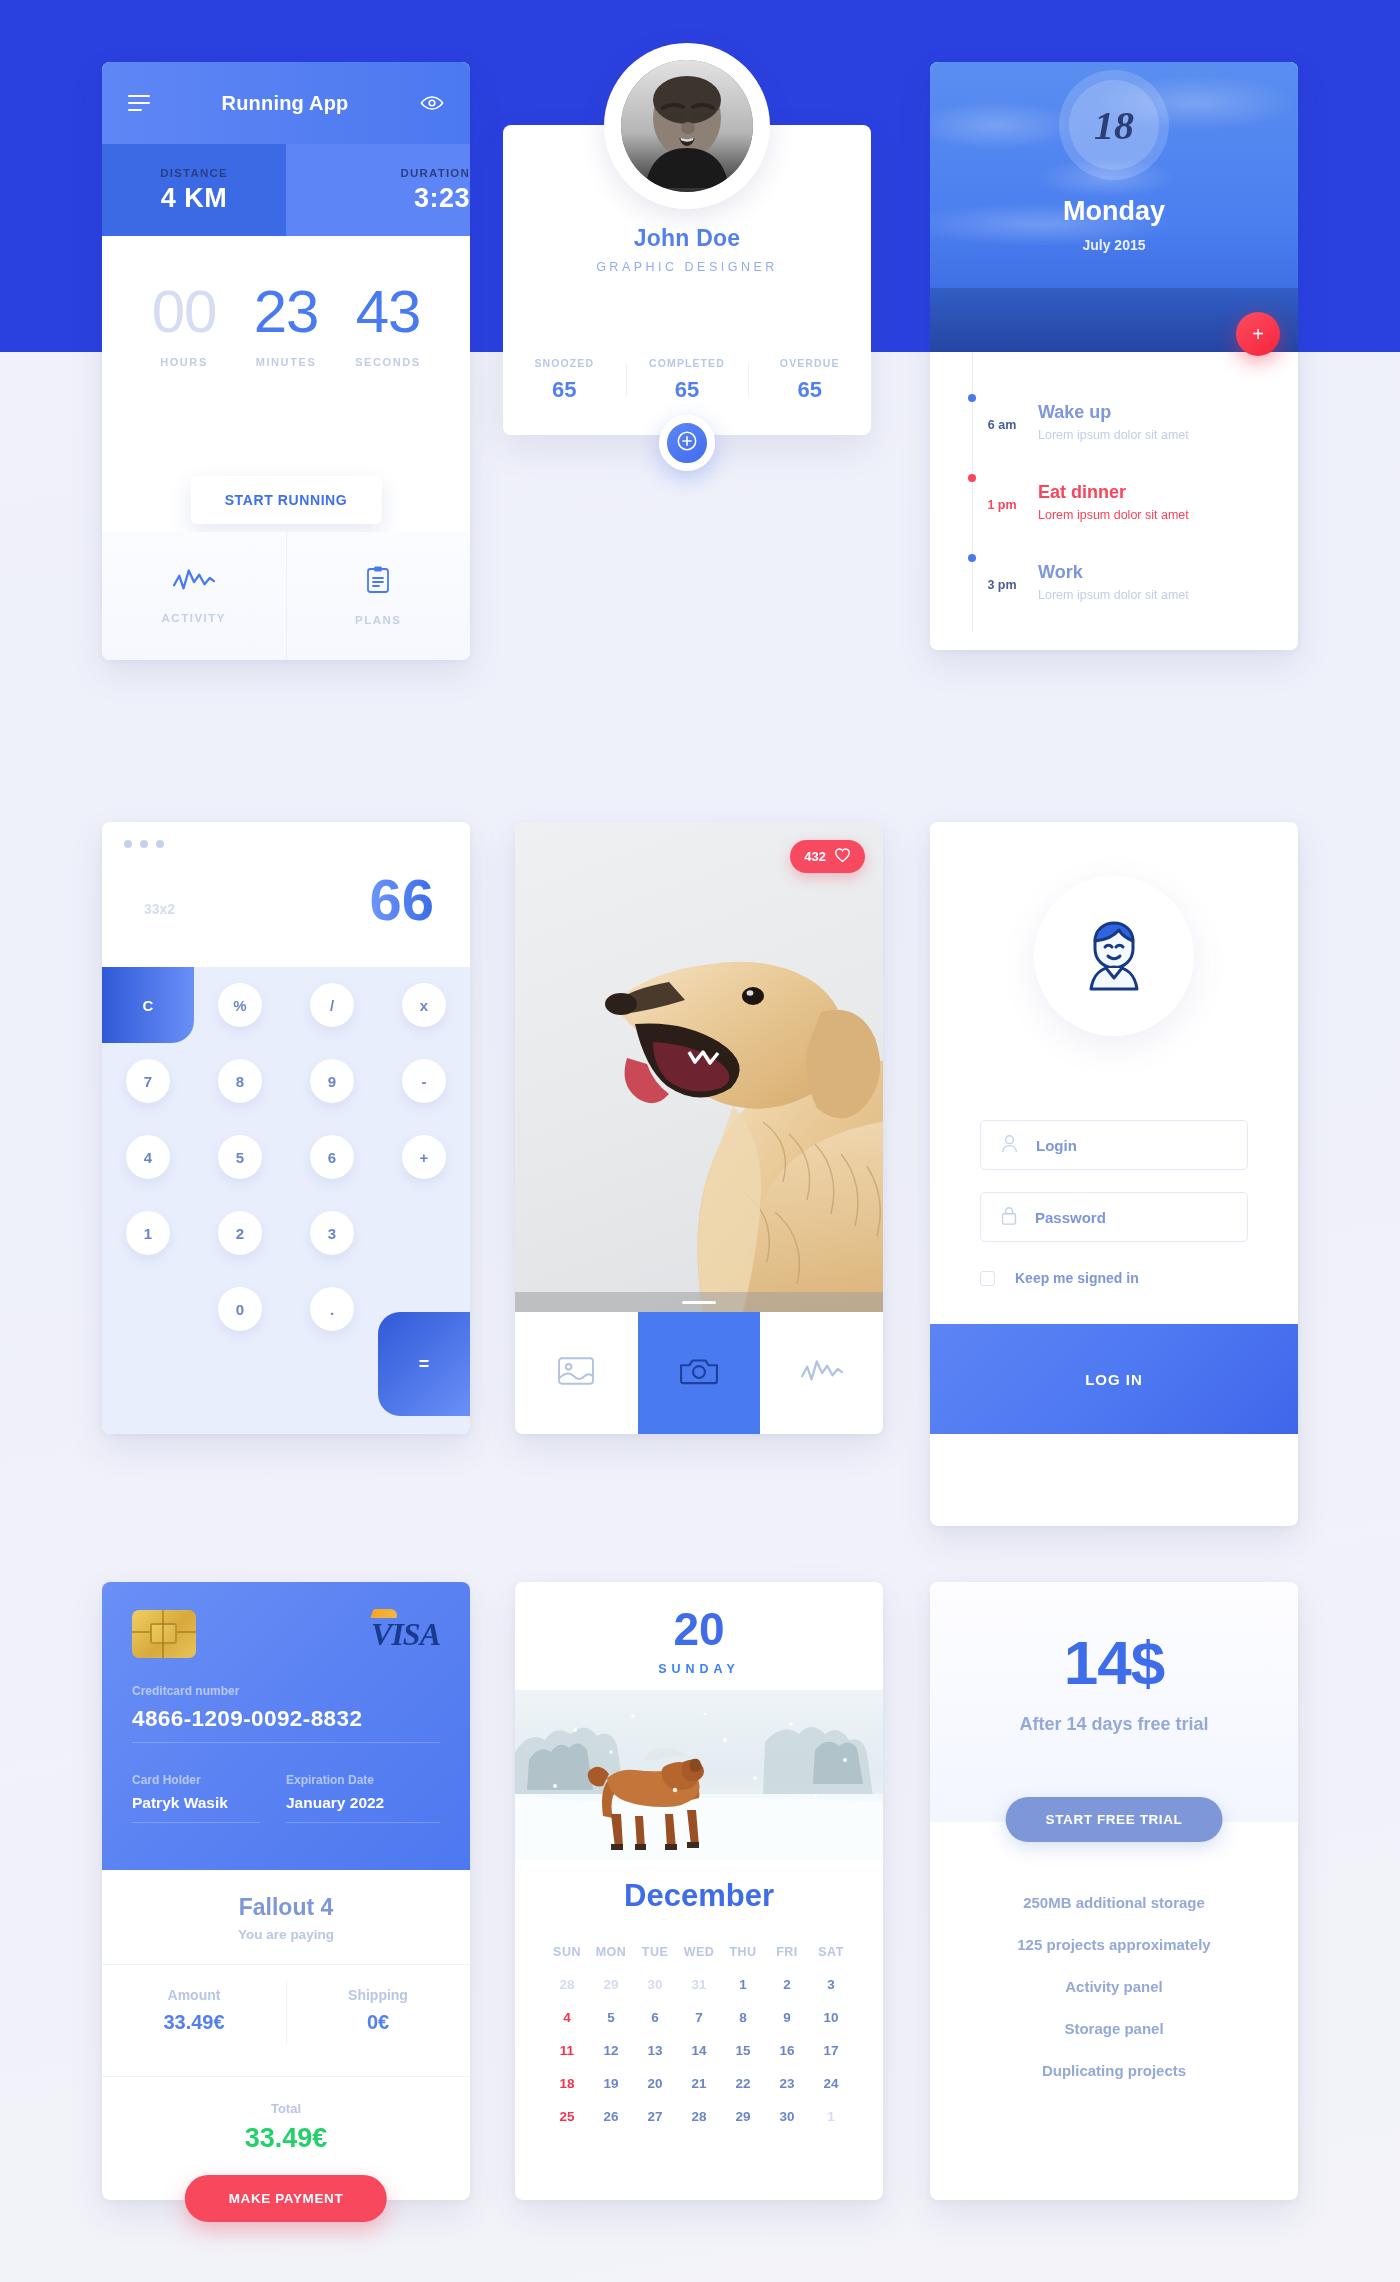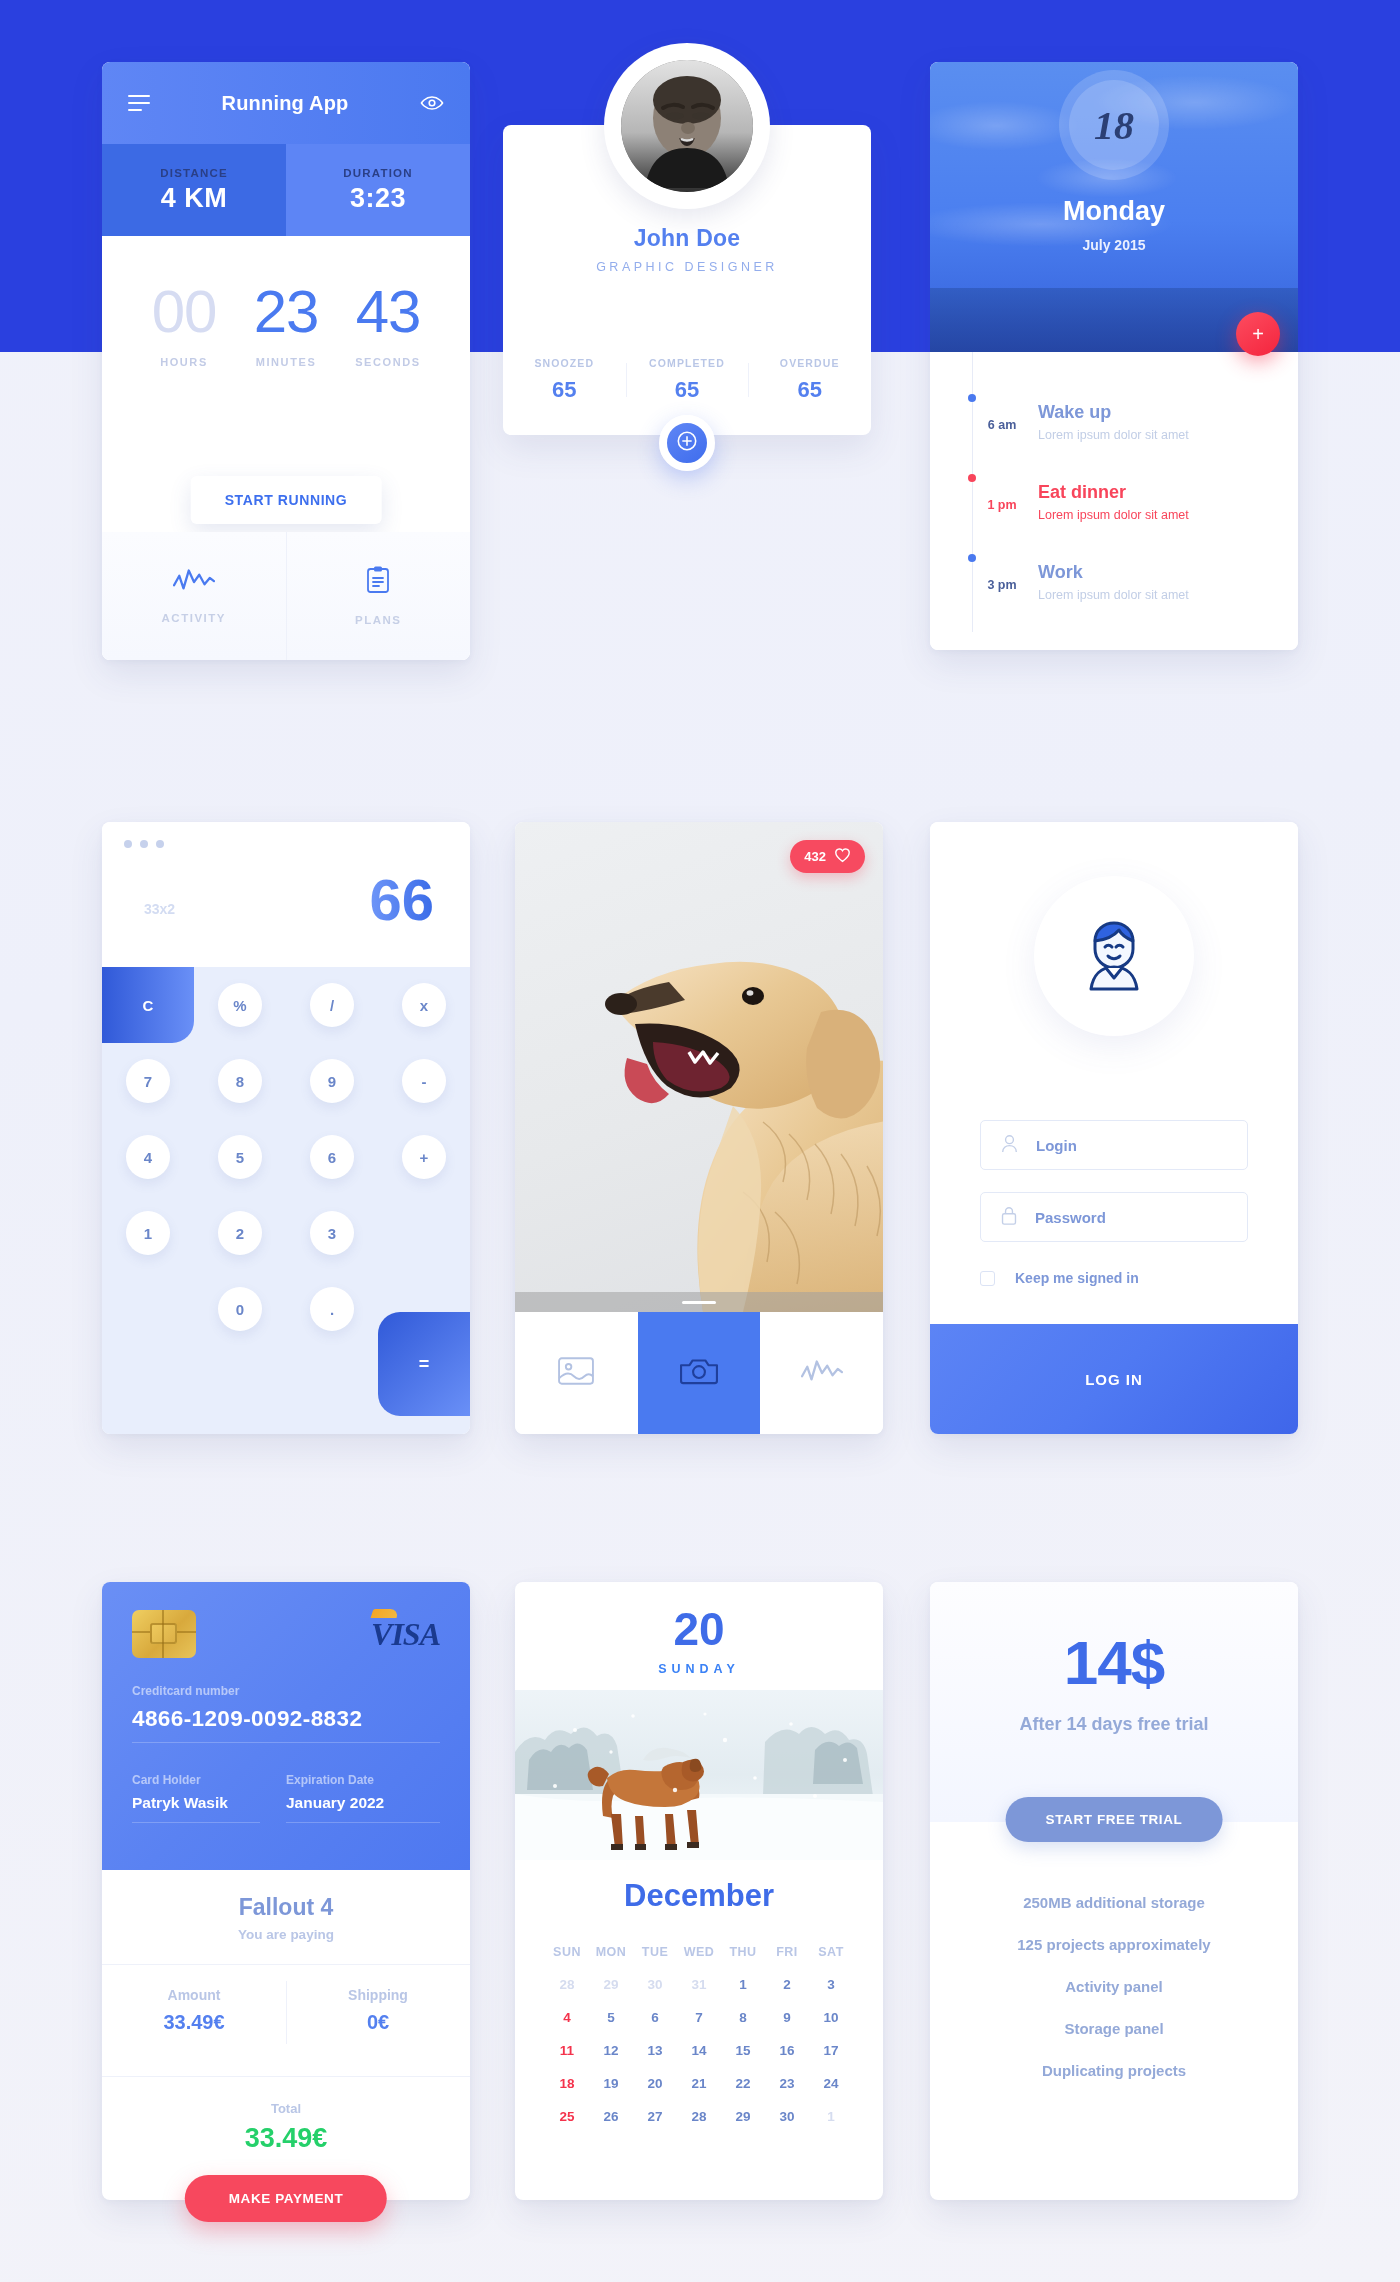--- a/index.html
+++ b/index.html
@@ -33,21 +33,21 @@
   .run-title { color: #fff; font-size: 20px; font-weight: bold; letter-spacing: .2px; }
   .ico-burger { width: 22px; height: 16px; display:flex; flex-direction:column; justify-content:space-between; }
   .ico-burger i { display:block; height:2px; background:#fff; border-radius:2px; }
   .ico-burger i:nth-child(1){ width:22px; }
   .ico-burger i:nth-child(2){ width:22px; }
   .ico-burger i:nth-child(3){ width:14px; }
   .ico-eye { width: 24px; height: 24px; }
   .run-stats { display:flex; height: 92px; position: relative; }
   .run-stat { flex:1; display:flex; flex-direction:column; align-items:center; justify-content:center; }
   .run-stat.left { background: #3c6ae4; }
-  .run-stat.right { background: #5d85f5; }
+  .run-stat.right { background: #5d85f5; align-items: flex-end; }
   .run-stat .lbl { font-size: 11.5px; letter-spacing:1.2px; font-weight:bold; color:#2a3f86; margin-bottom: 4px;}
   .run-stat .val { font-size: 27px; font-weight:bold; color:#fff; letter-spacing: .5px; }
   .fab-red {
     position:absolute; width: 52px; height: 52px; border-radius:50%;
     background: linear-gradient(145deg,#fc4a5e,#f5233c);
     display:flex; align-items:center; justify-content:center;
     border: 7px solid rgba(255,255,255,0.82);
     box-shadow: 0 5px 18px rgba(245,45,70,0.45);
     color:#fff; font-size:19px; line-height:1; font-weight:300;
   }
@@ -176,21 +176,21 @@
     box-shadow: 0 5px 14px rgba(247,74,96,.32);
   }
   .photo-handle { position:absolute; left:0; right:0; bottom:0; height: 20px; background: rgba(160,160,160,.55);
     display:flex; align-items:center; justify-content:center;}
   .photo-handle i { width: 34px; height:3px; background:#fff; border-radius:3px; display:block;}
   .photo-tabs { height: 122px; display:flex; }
   .ptab { flex:1; display:flex; align-items:center; justify-content:center; background:#fff; }
   .ptab.active { background:#4a7af0; }
 
   
-  #card-login { left: 930px; top: 822px; width: 368px; height: 612px; }
+  #card-login { left: 930px; top: 822px; width: 368px; height: 704px; }
   .login-top { height: 502px; background:#fff; position:relative; }
   .login-avatar { position:absolute; left:50%; transform:translateX(-50%); top: 54px;
     width: 160px; height:160px; border-radius:50%; background:#fff;
     box-shadow: 0 10px 34px rgba(90,100,180,0.10);
     display:flex; align-items:center; justify-content:center; }
   .field { position:absolute; left: 50px; right: 50px; height: 50px; border:1px solid #e3e9f7; border-radius:5px;
     display:flex; align-items:center; gap: 18px; padding: 0 20px; background:#fff;}
   .field .ph { font-size: 15px; color:#7d97d8; font-weight:bold; }
   #fld-login { top: 298px; }
   #fld-pass { top: 370px; }

